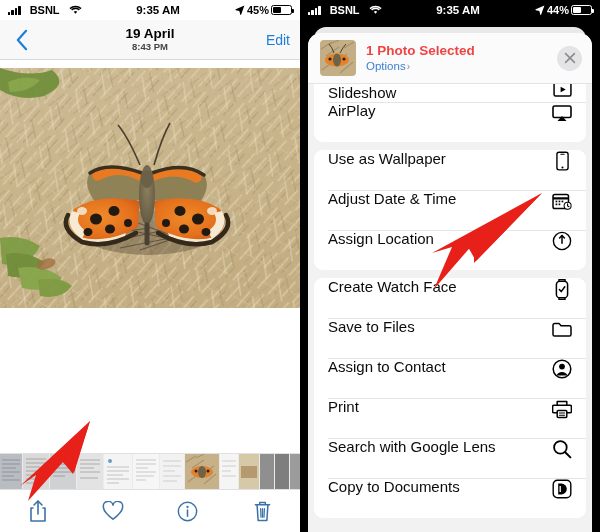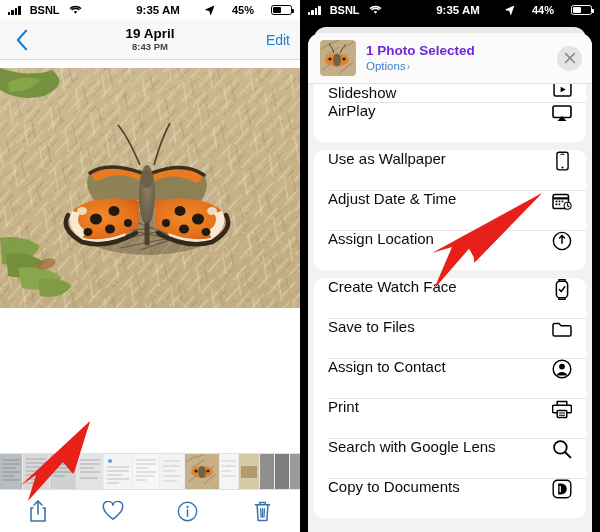--- a/index.html
+++ b/index.html
@@ -38,21 +38,21 @@
   .sb-left { display: flex; align-items: center; gap: 9px; }
   .sb-center {
     position: absolute; left: 0; right: 0;
     text-align: center;
     font-size: 11.5px; font-weight: bold; color: #000;
     pointer-events: none;
     padding-left: 16px;
   }
   .sb-right {
     margin-left: auto;
-    display: flex; align-items: center; gap: 17px;
+    display: flex; align-items: center; gap: 2px;
     font-size: 11px; font-weight: bold;
   }
   .signal-bars { display: inline-flex; align-items: flex-end; gap: 1.3px; height: 9px; }
   .signal-bars i { display:block; width: 2.2px; background: #000; border-radius: .5px; }
   .signal-bars i:nth-child(1){height:3px}
   .signal-bars i:nth-child(2){height:5px}
   .signal-bars i:nth-child(3){height:7px}
   .signal-bars i:nth-child(4){height:9px}
   .batt {
     width: 21px; height: 10px;
@@ -171,21 +171,21 @@
     background:#fbfbfb;
     display:flex; align-items:center;
     padding: 0 10px 0 12px; box-sizing:border-box;
     border-bottom: .5px solid #e3e3e3;
     z-index: 5;
   }
   .sheet-thumb {
     width:36px; height:36px; border-radius:4px; flex:none; overflow:hidden;
   }
   .sheet-htext { margin-left:10px; }
-  .sheet-title { font-size:13.5px; font-weight:bold; color:#6d28d9; line-height:16px; }
+  .sheet-title { font-size:13.5px; font-weight:bold; color:#ef4444; line-height:16px; }
   .sheet-options {
     font-size:11.5px; color:#3f7fd0; line-height:15px; cursor:pointer;
     display:flex; align-items:center; gap:1px;
   }
   .sheet-options .chev { font-size:10px; color:#8a8a8e; }
   .close-btn {
     margin-left:auto;
     width:25px; height:25px; border-radius:50%;
     background:#e4e4e6;
     display:flex; align-items:center; justify-content:center;

